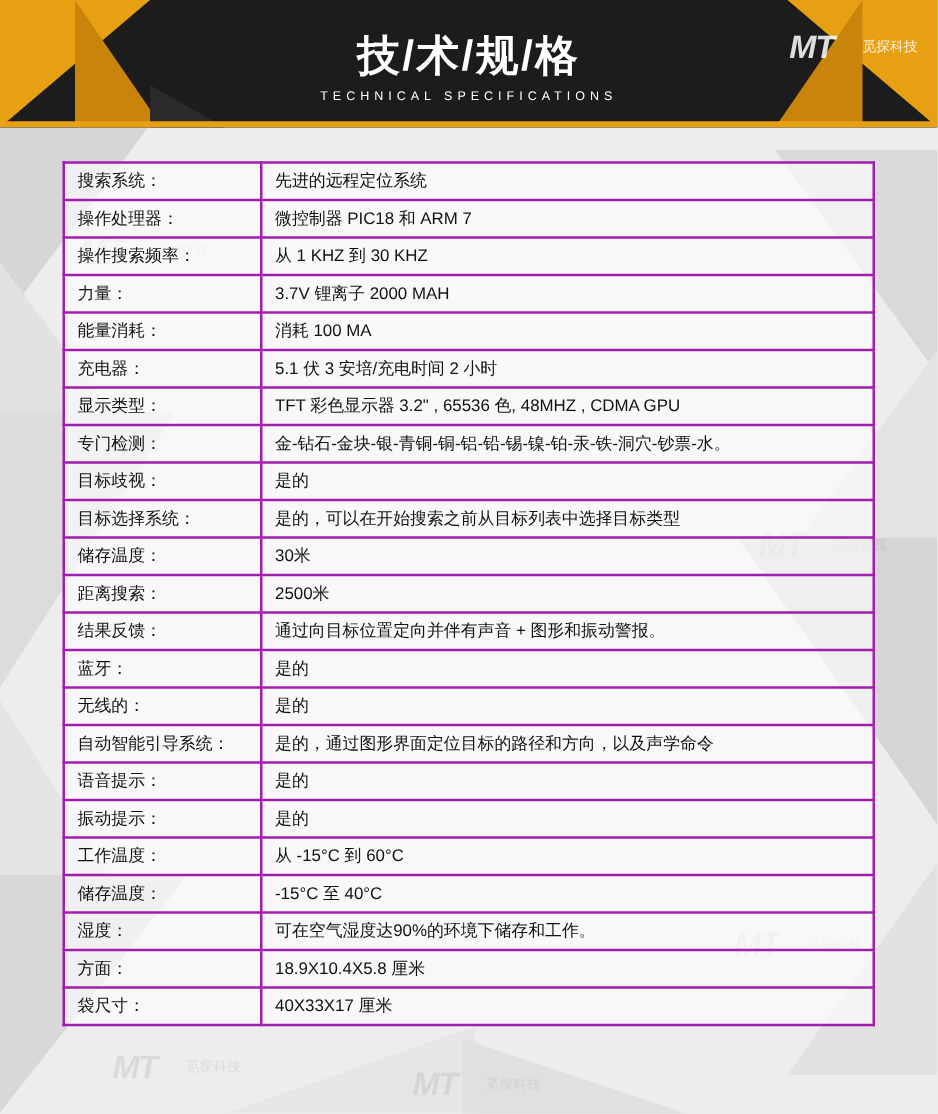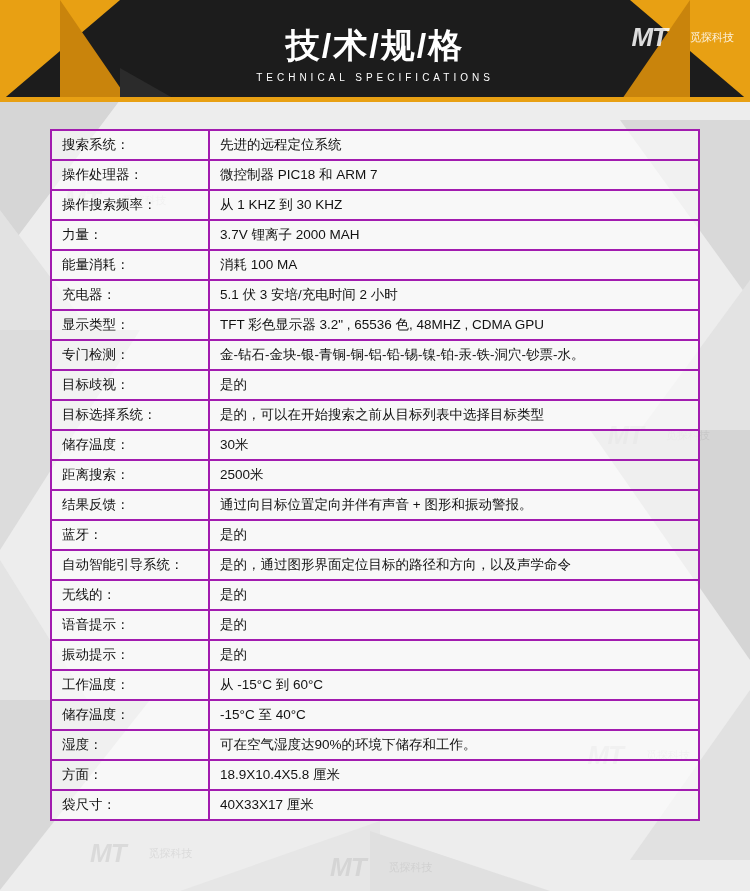--- a/index.html
+++ b/index.html
@@ -286,28 +286,28 @@
         </tr>
         <tr>
           <td class="label">结果反馈：</td>
           <td class="value">通过向目标位置定向并伴有声音 + 图形和振动警报。</td>
         </tr>
         <tr>
           <td class="label">蓝牙：</td>
           <td class="value">是的</td>
         </tr>
         <tr>
+          <td class="label">无线的：</td>
+          <td class="value">是的</td>
+        </tr>
+        <tr>
           <td class="label">自动智能引导系统：</td>
           <td class="value">是的，通过图形界面定位目标的路径和方向，以及声学命令</td>
         </tr>
         <tr>
-          <td class="label">无线的：</td>
-          <td class="value">是的</td>
-        </tr>
-        <tr>
           <td class="label">语音提示：</td>
           <td class="value">是的</td>
         </tr>
         <tr>
           <td class="label">振动提示：</td>
           <td class="value">是的</td>
         </tr>
         <tr>
           <td class="label">工作温度：</td>
           <td class="value">从 -15°C 到 60°C</td>

